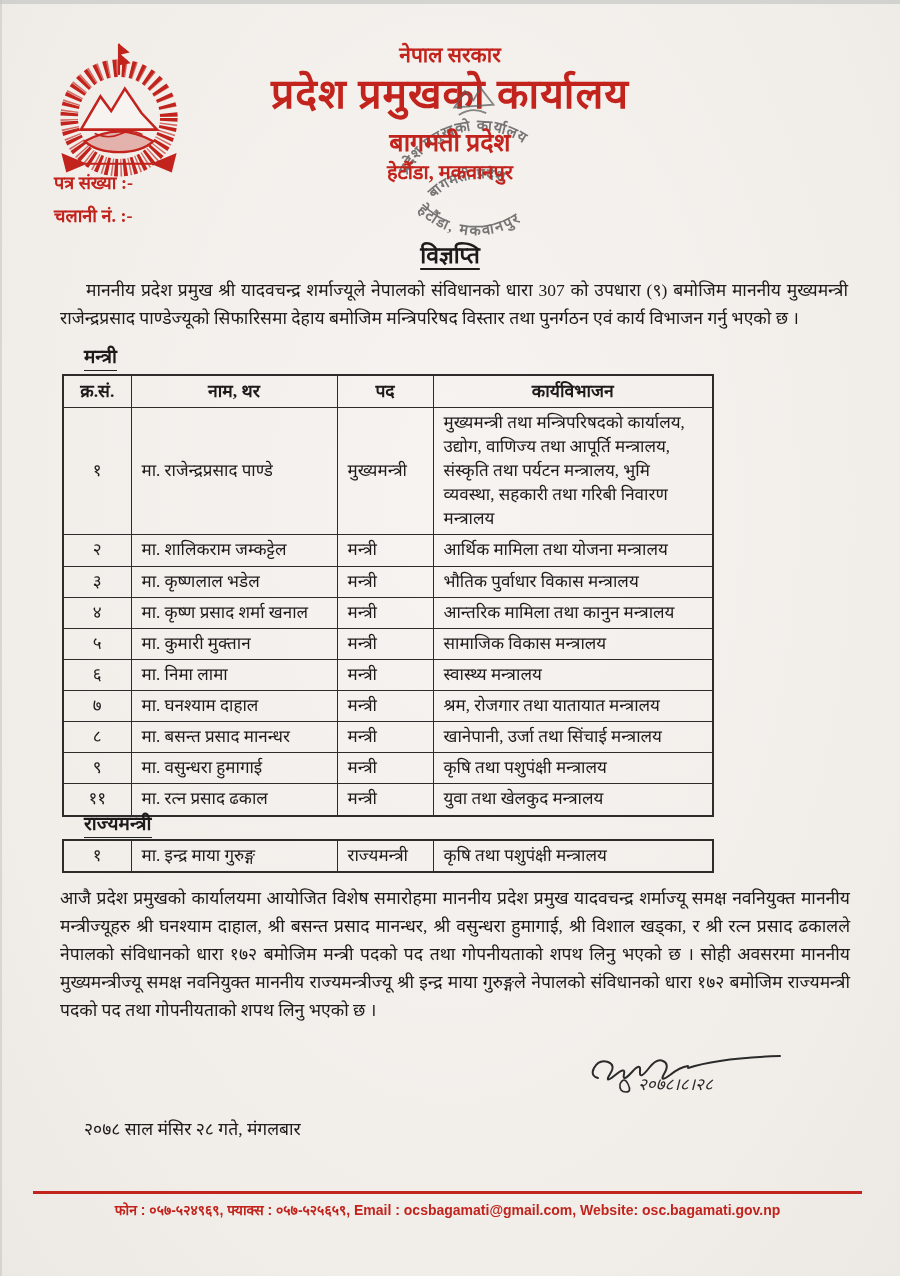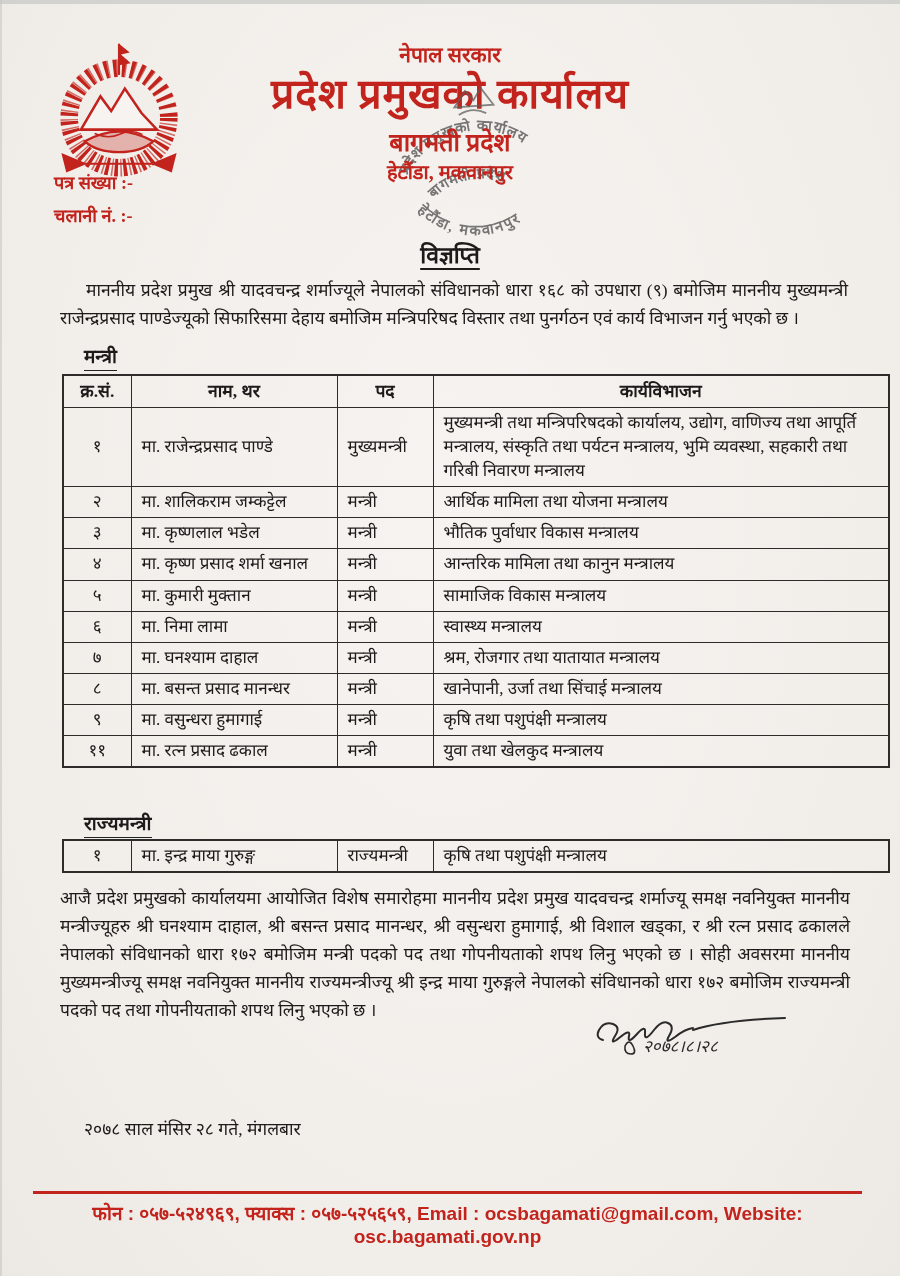--- a/index.html
+++ b/index.html
@@ -36,39 +36,39 @@
 
   .para { font-size:17.5px; line-height:1.6; text-align:justify; }
   .para-1 { left:60px; right:52px; top:276px; text-indent:26px; }
   .para-2 { left:60px; right:50px; top:884px; }
 
   .section-heading { font-size:19px; font-weight:bold; display:inline-block;
                      border-bottom:1.6px solid #222; padding-bottom:1px; }
   .heading-1 { left:84px; top:343px; }
   .heading-2 { left:84px; top:810px; }
 
-  table.roster { position:absolute; left:62px; width:828px; border-collapse:collapse;
+  table.roster { position:absolute; left:62px; width:652px; border-collapse:collapse;
                  border:2px solid #2e2c2a; font-size:17px; }
   .table-1 { top:374px; }
   .table-2 { top:839px; }
   table.roster th, table.roster td { border:1.4px solid #2e2c2a; padding:3px 10px; line-height:1.42; vertical-align:middle; }
   table.roster th { font-weight:bold; text-align:center; height:32px; font-size:17.5px; }
   table.roster td:first-child { text-align:center; }
   col.c-sn   { width:68px; }
   col.c-name { width:206px; }
   col.c-post { width:96px; }
 
-  .signature-block { left:580px; top:1000px; width:240px; text-align:center; }
+  .signature-block { left:580px; top:1038px; width:240px; text-align:left; }
   .sig-name { font-size:17px; margin-top:-4px; }
   .sig-designation { font-size:17.5px; margin-top:12px; }
 
   .date-line { left:84px; top:1116px; font-size:17.5px; }
 
   .footer { left:33px; right:38px; top:1191px; border-top:3px solid #c2231c;
-            padding-top:6px; text-align:center; font-size:19px; font-weight:bold;
+            padding-top:6px; text-align:center; font-size:14px; font-weight:bold;
             font-family:"Liberation Sans","DejaVu Sans",sans-serif; }
 </style>
 </head>
 <body>
 
 <div class="page">
   <div class="scan-edge-top"></div>
   <div class="scan-edge-left"></div>
 
   <svg class="abs emblem" width="166" height="160" viewBox="0 0 170 160">
@@ -109,21 +109,21 @@
 
   <div class="abs center red gov-line">नेपाल सरकार</div>
   <div class="abs center red office-line">प्रदेश प्रमुखको कार्यालय</div>
   <div class="abs center red prov-line">बागमती प्रदेश</div>
   <div class="abs center red addr-line">हेटौंडा, मकवानपुर</div>
 
   <div class="abs red ref-label ref-1">पत्र संख्या :-</div>
   <div class="abs red ref-label ref-2">चलानी नं. :-</div>
 
   <div class="abs center notice-title">विज्ञप्ति</div>
-  <p class="abs para para-1">माननीय प्रदेश प्रमुख श्री यादवचन्द्र शर्माज्यूले नेपालको संविधानको धारा १६८ को उपधारा (९) बमोजिम माननीय मुख्यमन्त्री राजेन्द्रप्रसाद पाण्डेज्यूको सिफारिसमा देहाय बमोजिम मन्त्रिपरिषद विस्तार तथा पुनर्गठन एवं कार्य विभाजन गर्नु भएको छ ।</p>
+  <p class="abs para para-1">माननीय प्रदेश प्रमुख श्री यादवचन्द्र शर्माज्यूले नेपालको संविधानको धारा 307 को उपधारा (९) बमोजिम माननीय मुख्यमन्त्री राजेन्द्रप्रसाद पाण्डेज्यूको सिफारिसमा देहाय बमोजिम मन्त्रिपरिषद विस्तार तथा पुनर्गठन एवं कार्य विभाजन गर्नु भएको छ ।</p>
 
   <div class="abs heading-1"><span class="section-heading">मन्त्री</span></div>
 
   <table class="roster table-1">
     <colgroup>
         <col class="c-sn">
         <col class="c-name">
         <col class="c-post">
         <col class="c-duty">
       </colgroup>

